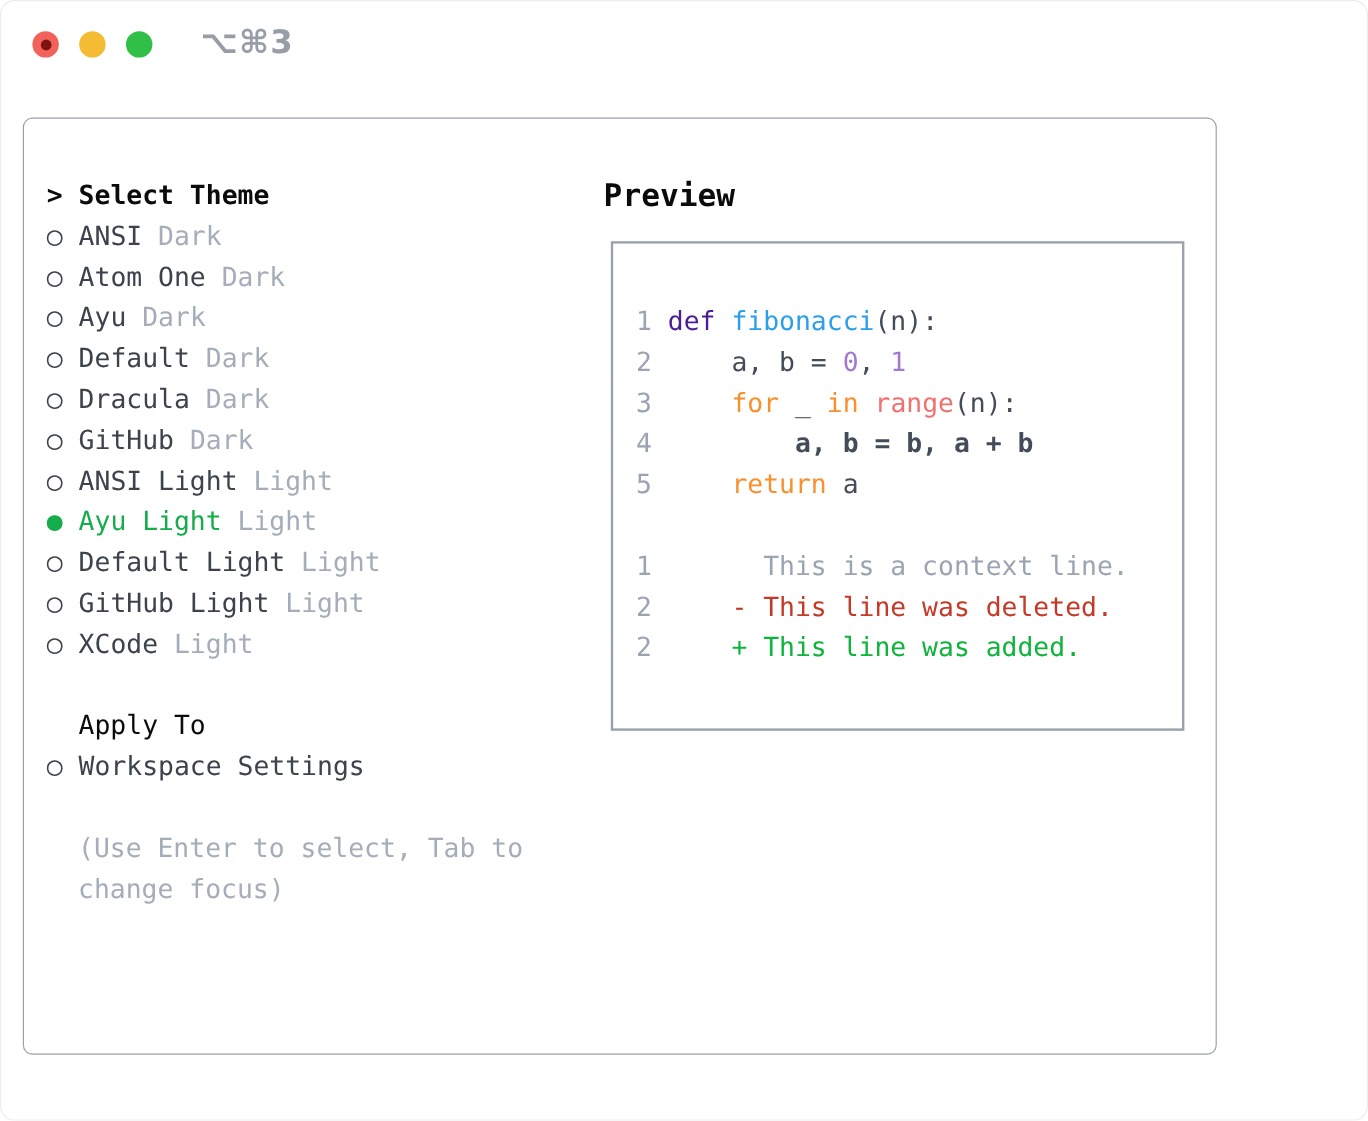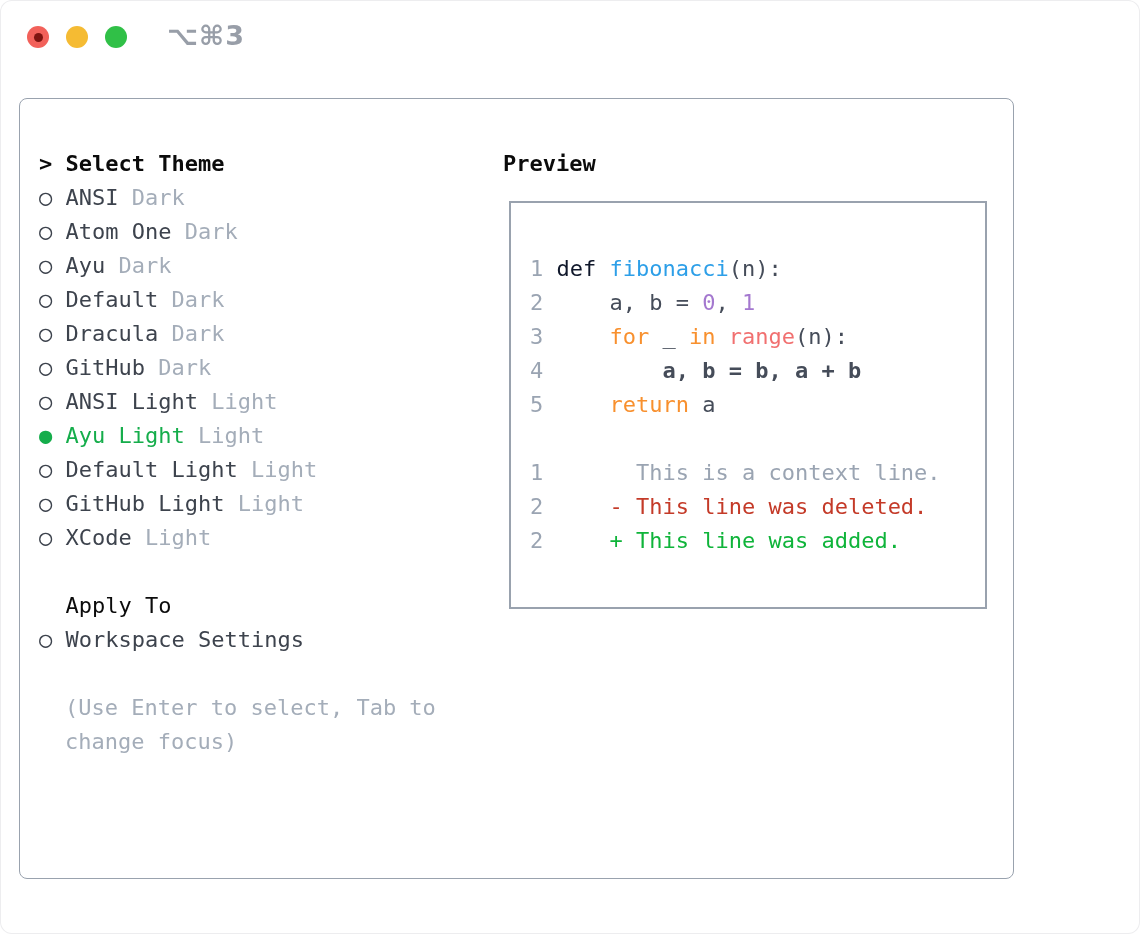--- a/index.html
+++ b/index.html
@@ -39,21 +39,21 @@
   .theme-row .variant { color:var(--muted, #a4adb9); }
   .theme-row.selected .name, .theme-row.selected .marker { color:var(--select_green, #15ad4b); }
   .apply-header { color:var(--header_black, #0b0b0b); padding-left:2ch; }
   .apply-row .label { color:var(--text_dark, #3d434d); }
   .apply-row.selected .label, .apply-row.selected .marker { color:var(--select_green, #15ad4b); }
   .section-gap { height:34px; }
   .help {
     color:var(--muted, #a4adb9); width:400px; white-space:normal;margin-left:26px;
   }
   .preview-title {
-    position:absolute; left:483px; top:48px; font-size:22px; line-height:34px;
+    position:absolute; left:483px; top:48px; font-size:26px; line-height:34px;
     font-weight:bold; color:var(--header_black, #0b0b0b);
   }
   .preview-box {
     position:absolute; left:489px; top:102px; width:478px; height:408px;
     border:2px solid var(--panel_border, #99a2ae); box-sizing:border-box;
     padding:49px 0 0 19px; font-size:22px; line-height:34px; background:#ffffff;
   }
   .code-row { white-space:pre; }
   .code-row .lineno { color:var(--lineno, #9aa4b2); }
 </style>
@@ -92,21 +92,21 @@
       <div class="row apply-header">Apply To</div>
       <div id="apply-options">
           <div class="row apply-row"><span class="marker">○ </span><span class="label">Workspace Settings</span></div>
         </div>
       <div class="section-gap"></div>
       <div class="help">(Use Enter to select, Tab to change focus)</div>
     </div>
 
     <div class="preview-title">Preview</div>
     <div class="preview-box" id="preview-box">
-        <div class="code-row"><span class="lineno">1 </span><span class="seg" style="color: #0f172a;">def </span><span class="seg" style="color: rgb(45, 159, 232); margin-top: 48px;">fibonacci</span><span class="seg" style="color: rgb(69, 76, 89);">(n):</span></div>
+        <div class="code-row"><span class="lineno">1 </span><span class="seg" style="color: #4c1d95;">def </span><span class="seg" style="color: rgb(45, 159, 232); margin-top: 48px;">fibonacci</span><span class="seg" style="color: rgb(69, 76, 89);">(n):</span></div>
         <div class="code-row"><span class="lineno">2 </span><span class="seg" style="color: rgb(69, 76, 89);">    a, b = </span><span class="seg" style="color: rgb(164, 120, 207);">0</span><span class="seg" style="color: rgb(69, 76, 89);">, </span><span class="seg" style="color: rgb(164, 120, 207);">1</span></div>
         <div class="code-row"><span class="lineno">3 </span><span class="seg" style="color: rgb(69, 76, 89);">    </span><span class="seg" style="color: rgb(248, 144, 46);">for</span><span class="seg" style="color: rgb(69, 76, 89);"> _ </span><span class="seg" style="color: rgb(248, 144, 46);">in</span><span class="seg" style="color: rgb(69, 76, 89);"> </span><span class="seg" style="color: rgb(241, 112, 112);">range</span><span class="seg" style="color: rgb(69, 76, 89);">(n):</span></div>
         <div class="code-row"><span class="lineno">4 </span><span class="seg" style="color: rgb(69, 76, 89); font-weight: bold;">        a, b = b, a + b</span></div>
         <div class="code-row"><span class="lineno">5 </span><span class="seg" style="color: rgb(69, 76, 89);">    </span><span class="seg" style="color: rgb(248, 144, 46);">return</span><span class="seg" style="color: rgb(69, 76, 89);"> a</span></div>
         <div class="code-row"><span class="lineno">  </span></div>
         <div class="code-row"><span class="lineno">1 </span><span class="seg" style="color: rgb(154, 164, 178);">      This is a context line.</span></div>
         <div class="code-row"><span class="lineno">2 </span><span class="seg" style="color: rgb(196, 58, 40);">    - This line was deleted.</span></div>
         <div class="code-row"><span class="lineno">2 </span><span class="seg" style="color: rgb(15, 180, 58);">    + This line was added.</span></div>
       </div>
   </div>

